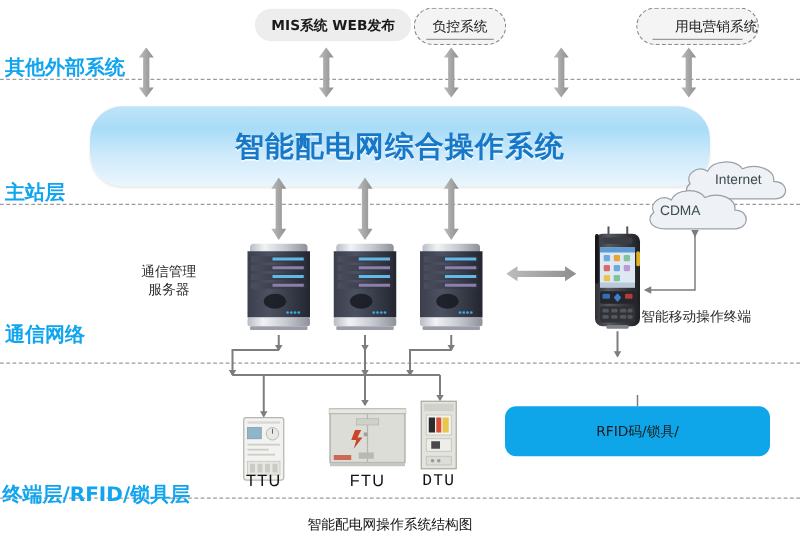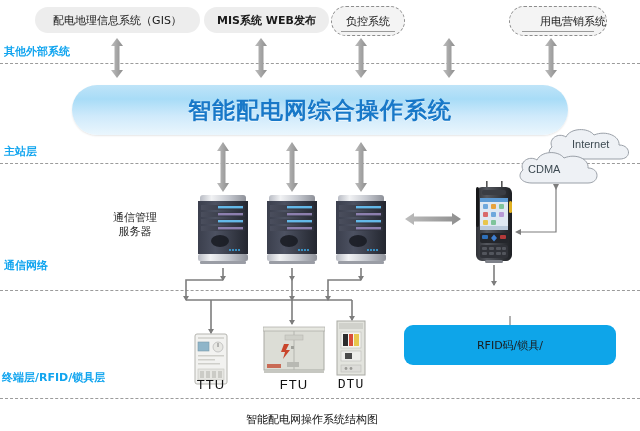--- a/index.html
+++ b/index.html
@@ -10,21 +10,21 @@
     position:relative;
     overflow:hidden;
   }
   #stage{position:absolute;left:0;top:0;width:640px;height:431px;}
 
   
   .layer-label{
     position:absolute;
     color:#12a5ef;
     font-weight:bold;
-    font-size:11px;
+    font-size:16px;
     letter-spacing:0px;
     white-space:nowrap;
     font-family:"DejaVu Sans","Liberation Sans",sans-serif;
   }
 
   
   .sep{
     position:absolute;
     left:0;
     height:0;
@@ -148,42 +148,39 @@
 <div id="stage">
 
   <div class="sep" style="top:63px;width:640px;"></div>
   <div class="sep" style="top:163px;width:640px;"></div>
   <div class="sep" style="top:290px;width:640px;"></div>
   <div class="sep" style="top:398px;width:640px;"></div>
 
   <div class="layer-label" style="left:4px;top:44px;">其他外部系统</div>
   <div class="layer-label" style="left:4px;top:144px;">主站层</div>
   <div class="layer-label" style="left:4px;top:258px;">通信网络</div>
-  <div class="layer-label" style="left:2px;top:370px;">终端层/RFID/锁具层</div>
-
-  <div class="ext-pill" style="left:35px;top:7px;width:165px;height:26px;">
-    <span>配电地理信息系统（GIS）</span>
-  </div>
+  <div class="layer-label" style="left:2px;top:386px;">终端层/RFID/锁具层</div>
+
 
   <div class="ext-pill" style="left:204px;top:7px;width:125px;height:26px;font-weight:bold;">
     <span>MIS系统  WEB发布</span>
   </div>
 
   <div class="ext-pill dashed" style="left:331px;top:6px;width:72px;height:28px;position:absolute;">
     <span>负控系统</span>
     <span class="pill-underline"></span>
   </div>
 
 
   <div class="ext-pill dashed" style="left:509px;top:6px;width:96px;height:28px;position:absolute;justify-content:flex-end;">
     <span>用电营销系统</span>
     <span class="pill-underline"></span>
   </div>
 
-  <div id="banner" style="left:72px;top:85px;width:496px;height:50px;">
+  <div id="banner" style="left:72px;top:85px;width:496px;height:64px;">
     <span id="banner-text">智能配电网综合操作系统</span>
   </div>
 
   <div class="server" style="left:196px;top:193px;width:54px;height:73px;">
     <svg width="54" height="73" viewBox="0 0 54 73">
       <defs>
         <linearGradient id="svTop" x1="0" y1="0" x2="1" y2="0">
           <stop offset="0" stop-color="#b9bcc4"></stop>
             <stop offset="0.25" stop-color="#f1f2f4"></stop>
           <stop offset="0.62" stop-color="#c6c9d0"></stop>
@@ -305,20 +302,21 @@
         <rect x="23" y="66" width="5" height="3" rx="1"></rect>
           <rect x="29" y="66" width="4" height="3" rx="1"></rect>
         <rect x="9" y="71" width="5" height="3" rx="1"></rect>
           <rect x="16" y="71" width="5" height="3" rx="1"></rect>
         <rect x="23" y="71" width="5" height="3" rx="1"></rect>
           <rect x="29" y="71" width="4" height="3" rx="1"></rect>
       </g>
       <rect x="12" y="79" width="18" height="3" rx="1.5" fill="#7e8189"></rect>
     </svg>
   </div>
+  <div class="dk-label" style="left:513px;top:247px;">智能移动操作终端</div>
 
   <div style="position:absolute;left:540px;top:126px;width:96px;height:40px;">
     <svg width="96" height="40" viewBox="0 0 96 40">
       <path d="M22 33 C10 33 6 26 12 21 C8 13 18 6 26 11 C30 2 48 1 54 9 C66 4 80 10 79 19 C91 19 92 33 80 33 Z" fill="#eef1f5" stroke="#9aa0a8" stroke-width="1"></path>
     </svg>
   </div>
   <div class="cloud-text" style="left:572px;top:138px;">Internet</div>
 
   <div style="position:absolute;left:512px;top:148px;width:92px;height:42px;">
     <svg width="92" height="42" viewBox="0 0 92 42">

